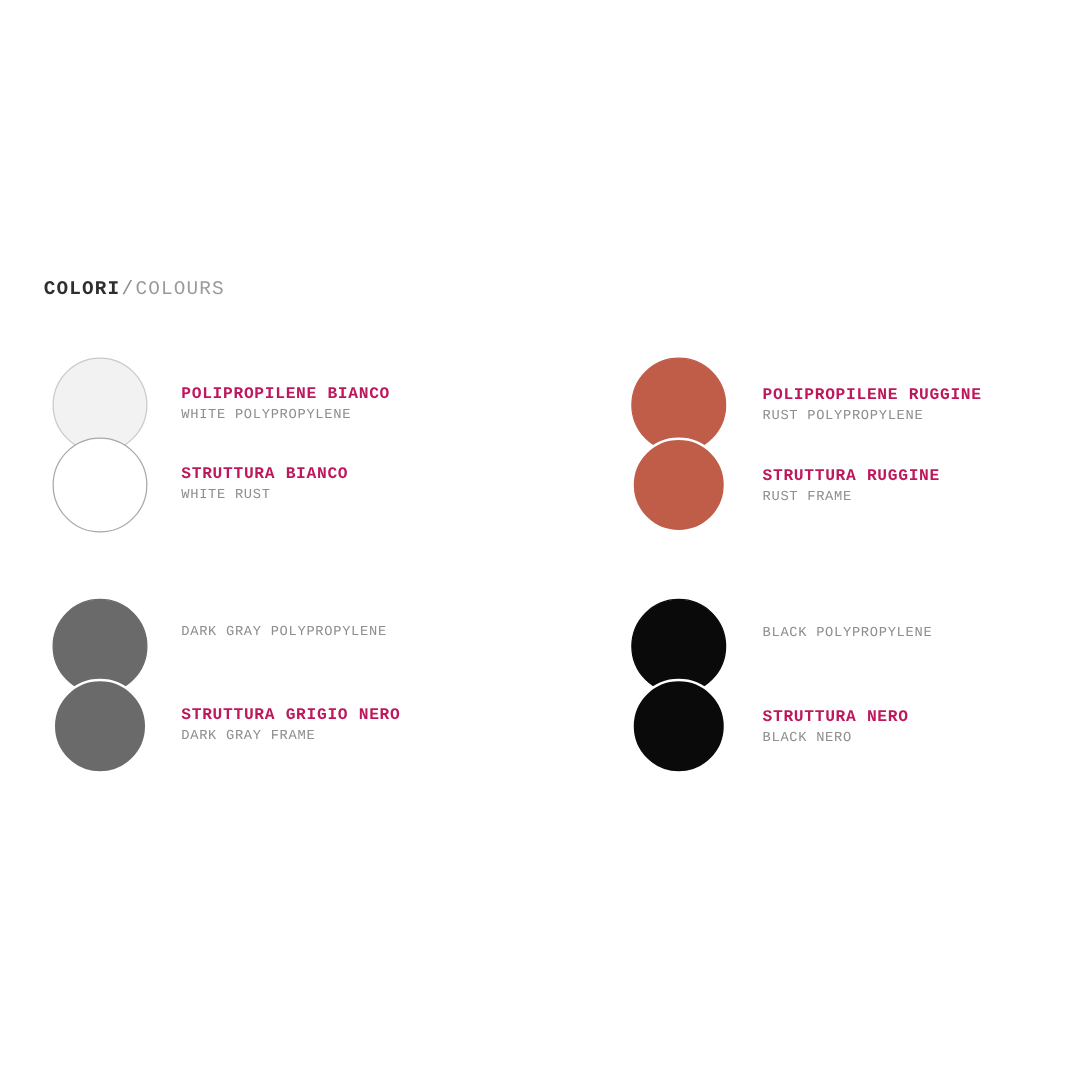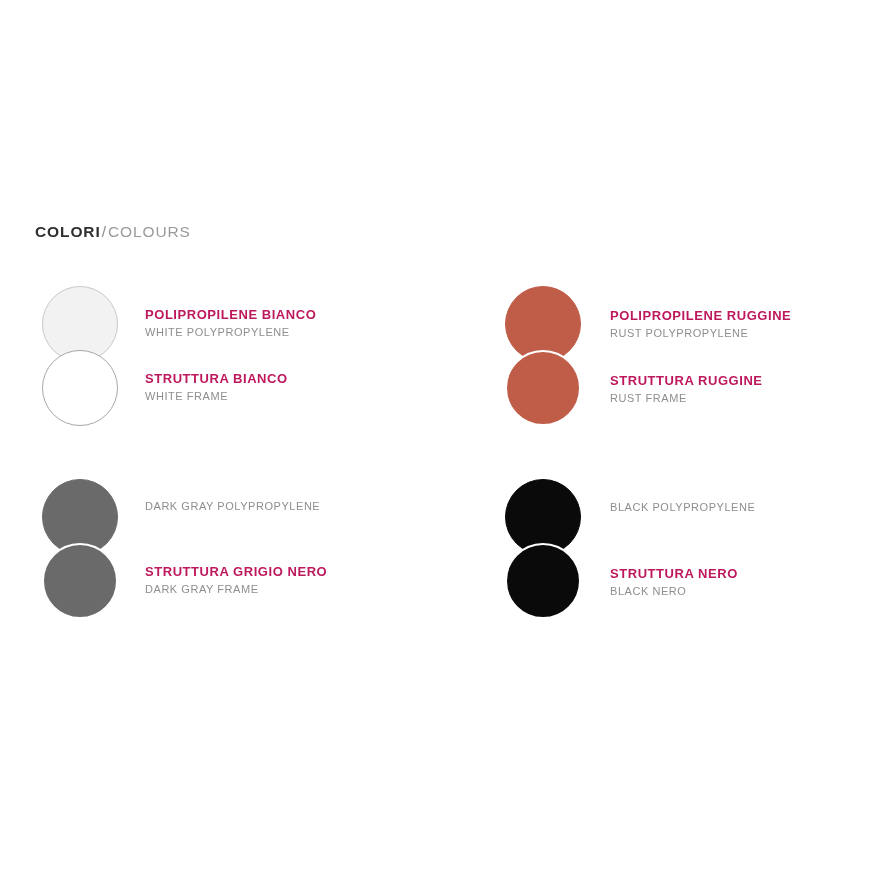--- a/index.html
+++ b/index.html
@@ -5,21 +5,21 @@
   html, body {
     margin: 0;
     padding: 0;
     background: #ffffff;
   }
   #canvas {
     position: relative;
     width: 870px;
     height: 738px;
     background: #ffffff;
-    font-family: Liberation Sans, sans-serif;
+    font-family: Liberation Mono, monospace;
     overflow: hidden;
   }
 
   
   #legend-title {
     position: absolute;
     left: 35px;
     top: 224px;
     font-size: 15.5px;
     letter-spacing: 0.9px;
@@ -113,21 +113,21 @@
     <div class="circle-stack">
       <div class="swatch-circle top" style="background:#f2f2f2;border:1px solid #c9c9c9;"></div>
       <div class="swatch-circle bottom" style="background:#ffffff;border:1px solid #a8a8a8;"></div>
     </div>
     <div class="label-block lb-top">
       <span class="label-it">POLIPROPILENE BIANCO</span>
       <span class="label-en">WHITE POLYPROPYLENE</span>
     </div>
     <div class="label-block lb-bottom">
       <span class="label-it">STRUTTURA BIANCO</span>
-      <span class="label-en">WHITE FRAME</span>
+      <span class="label-en">WHITE RUST</span>
     </div>
   </div>
 
   <div class="swatch-group col-right row-top">
     <div class="circle-stack">
       <div class="swatch-circle top" style="background:#c05d49;border:1px solid #c05d49;"></div>
       <div class="swatch-circle bottom" style="background:#c05d49;border:2px solid #ffffff;"></div>
     </div>
     <div class="label-block lb-top">
       <span class="label-it">POLIPROPILENE RUGGINE</span>

